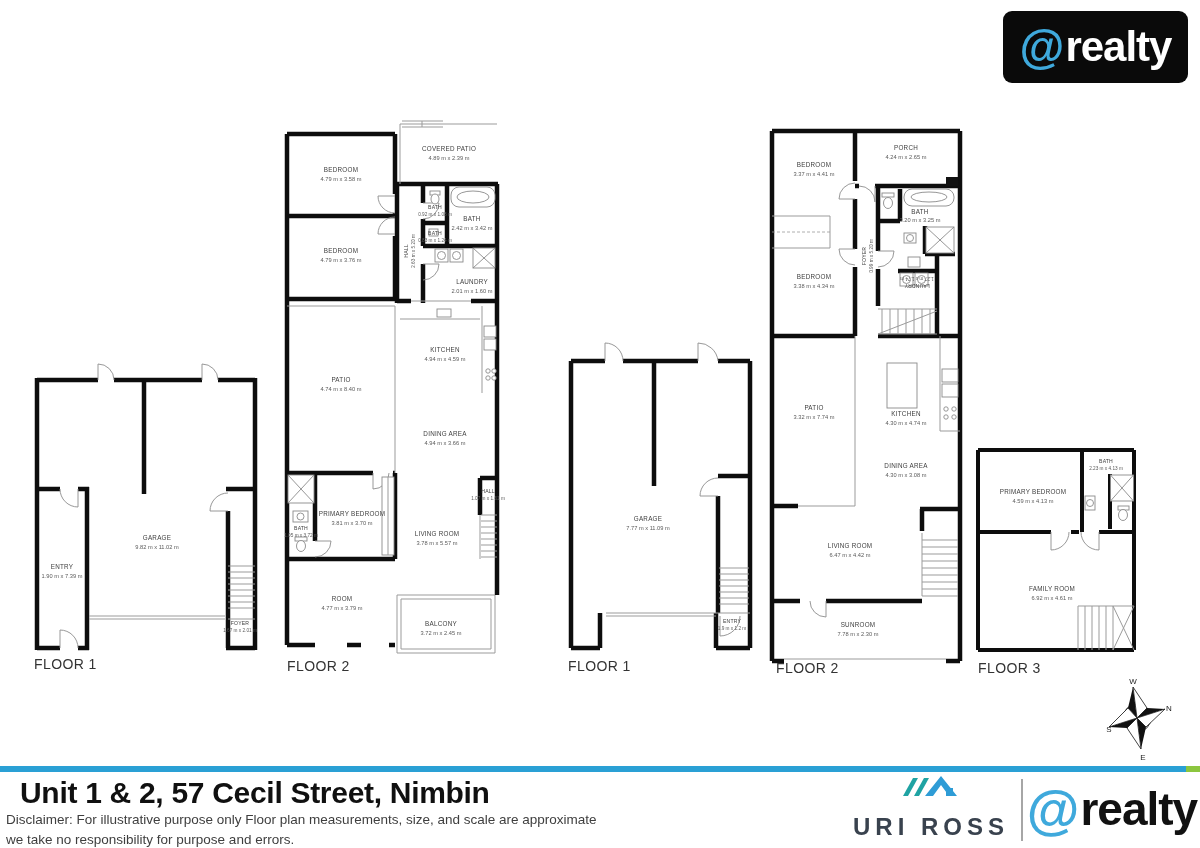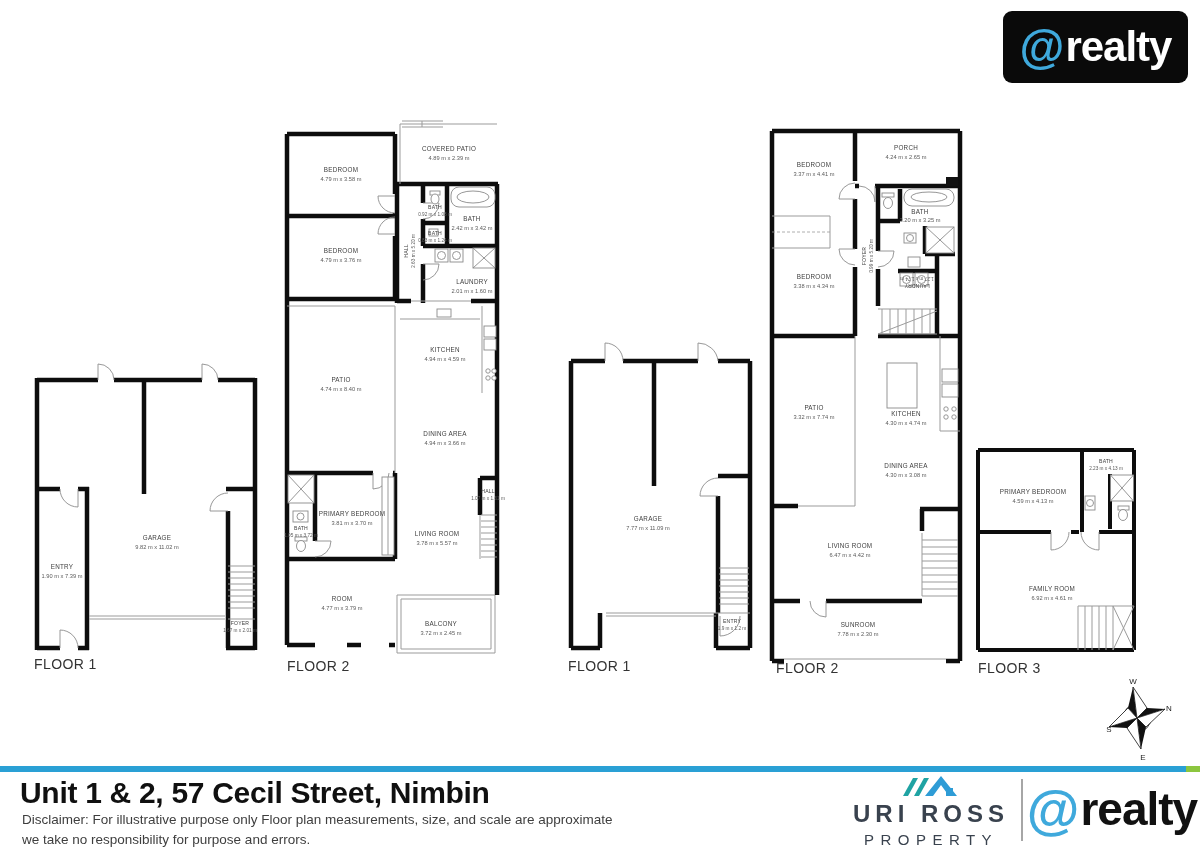--- a/index.html
+++ b/index.html
@@ -23,23 +23,23 @@
   
   .logo-top{position:absolute;left:1003px;top:11px;width:185px;height:72px;background:#0a0a0a;
             border-radius:9px;display:flex;align-items:center;justify-content:center}
   .logo-top .at{color:#3FA9DC;font-size:46px;font-weight:bold;margin-right:1px}
   .logo-top .word{color:#ffffff;font-size:42px;font-weight:bold;letter-spacing:-1px}
   
   .footer-bar{position:absolute;left:0;top:766px;width:1186px;height:6px;background:#2AA0D5}
   .footer-bar-tip{position:absolute;left:1186px;top:766px;width:14px;height:6px;background:#8CC63F}
   .footer-title{position:absolute;left:20px;top:776px;font-size:30px;font-weight:bold;color:#101010;
                 letter-spacing:-.3px}
-  .footer-disclaimer{position:absolute;left:22px;top:810px;font-size:13.5px;line-height:1.45;color:#3e3e3e}
+  .footer-disclaimer{position:absolute;left:6px;top:810px;font-size:13.5px;line-height:1.45;color:#3e3e3e}
   .agency{position:absolute;left:848px;top:772px;width:166px;text-align:center}
-  .agency .name{font-size:24px;font-weight:bold;color:#39424E;letter-spacing:5px;margin-top:2px}
+  .agency .name{font-size:24px;font-weight:bold;color:#39424E;letter-spacing:5px;margin-top:15px}
   .agency .sub{font-size:15px;color:#39424E;letter-spacing:6.5px;margin-top:3px}
   .footer-divider{position:absolute;left:1021px;top:779px;width:2px;height:62px;background:#a6a6a6}
   .logo-footer{position:absolute;left:1032px;top:776px;width:160px;height:66px;display:flex;
                align-items:center;justify-content:center}
   .logo-footer .at{color:#3FA9DC;font-size:54px;font-weight:bold;margin-right:1px}
   .logo-footer .word{color:#111;font-size:46px;font-weight:bold;letter-spacing:-1px}
 </style>
 </head>
 <body>
 

